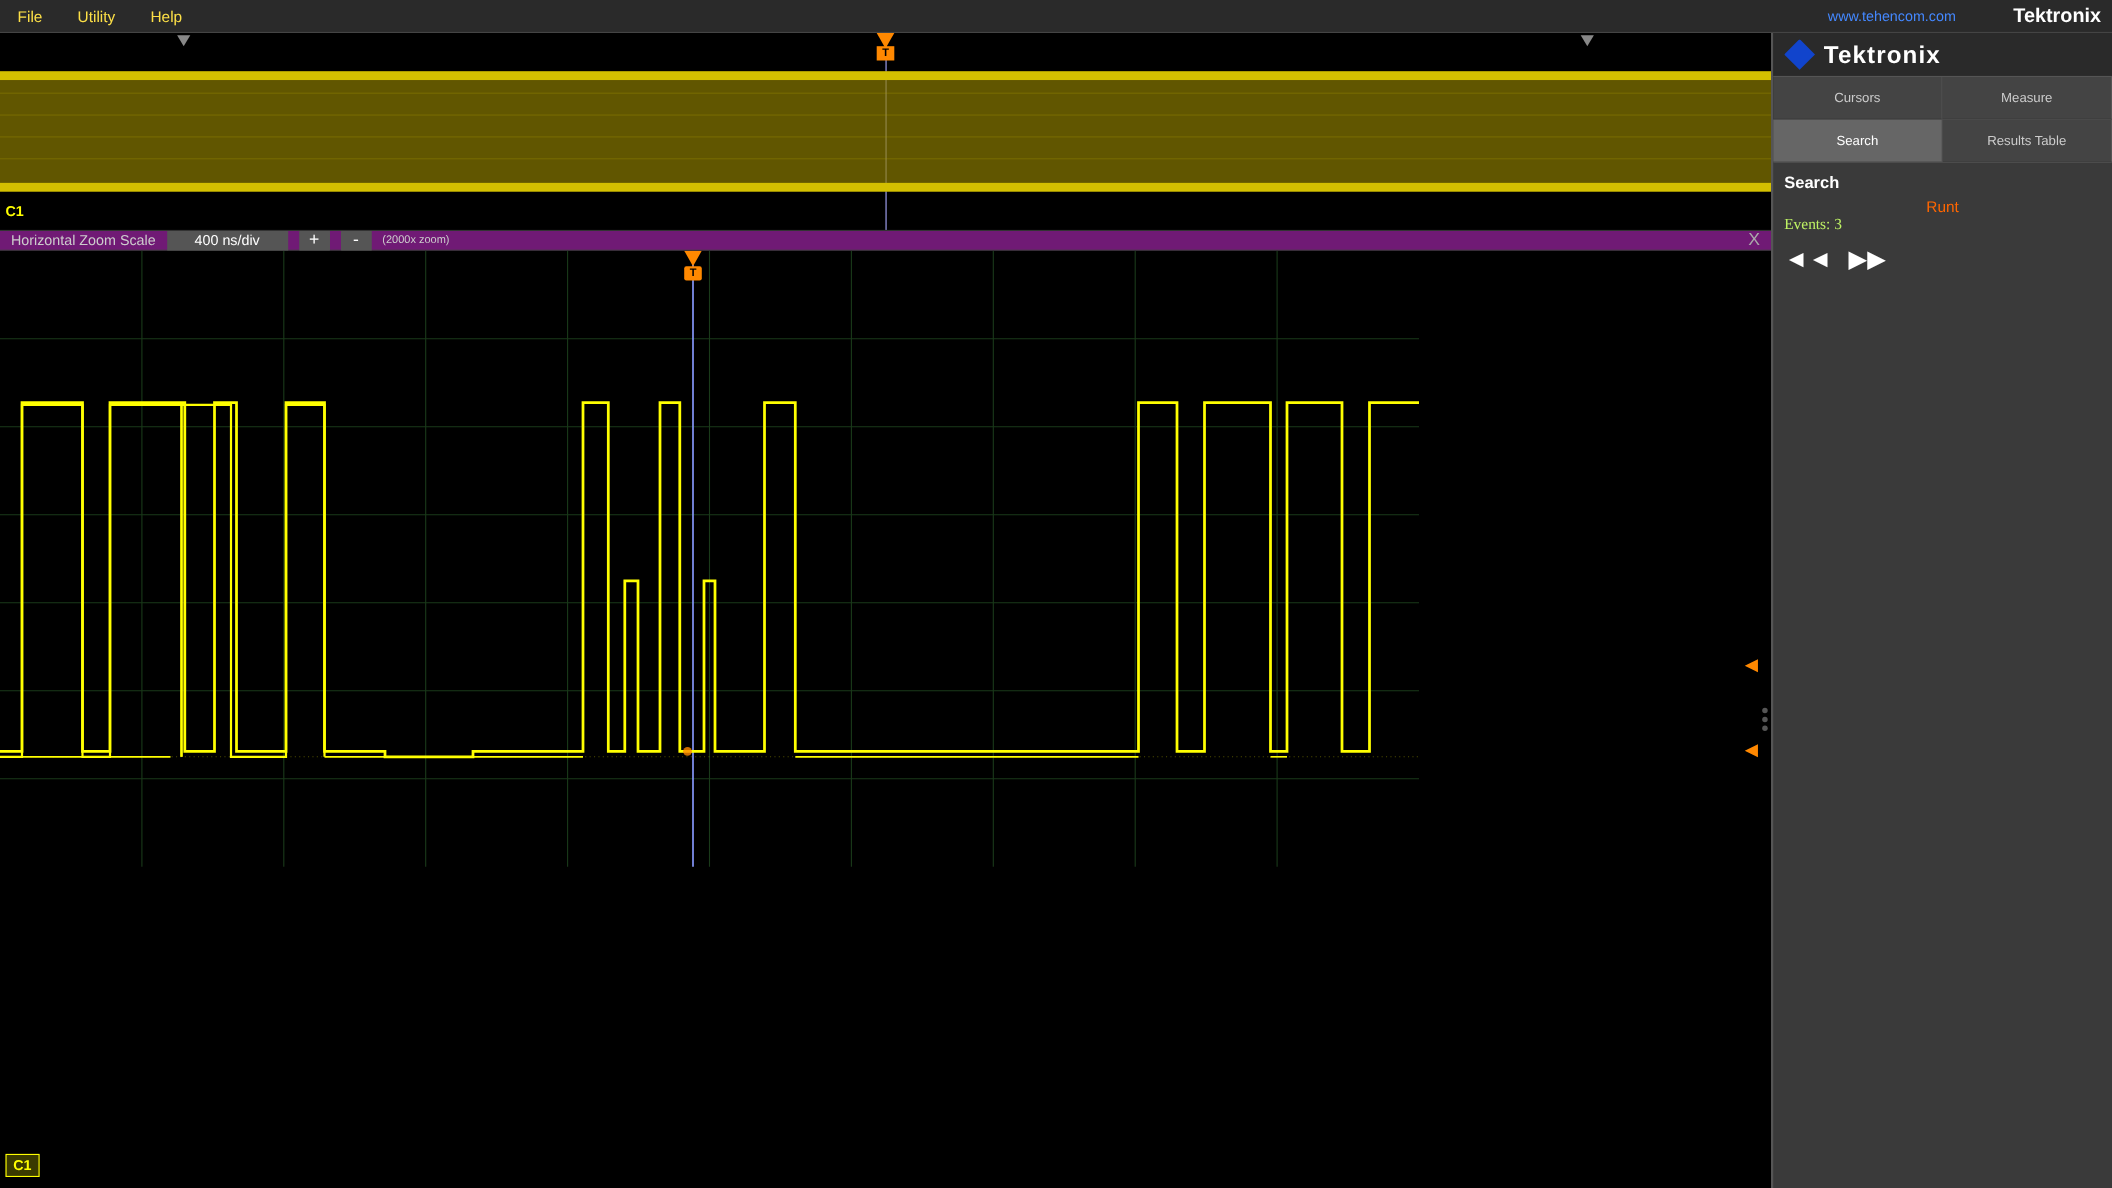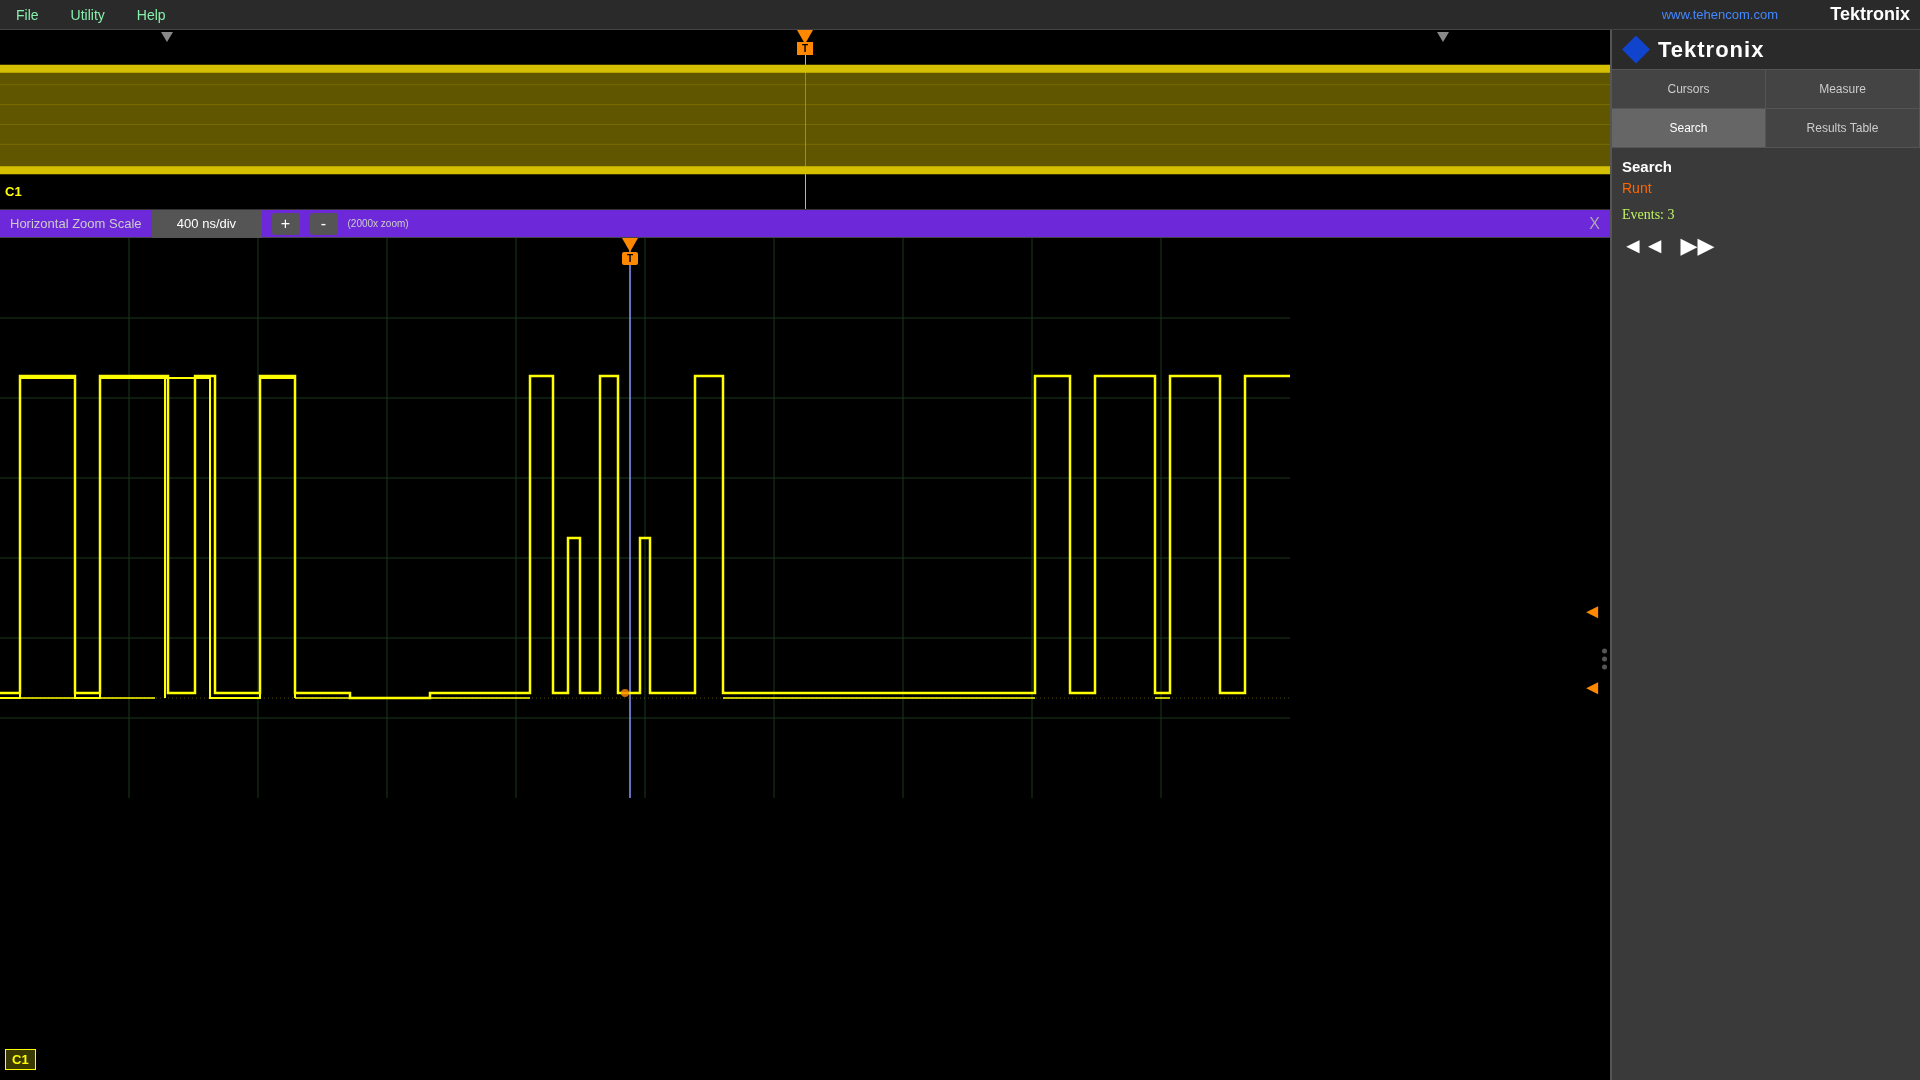--- a/index.html
+++ b/index.html
@@ -16,21 +16,21 @@
     #menu-bar {
       display: flex;
       align-items: center;
       background: #2a2a2a;
       height: 30px;
       padding: 0 10px;
       border-bottom: 1px solid #444;
       position: relative;
     }
     .menu-item {
-      color: #86efac;
+      color: #fde047;
       font-size: 14px;
       margin-right: 20px;
       cursor: pointer;
       padding: 2px 6px;
     }
     #tektronix-brand {
       position: absolute;
       right: 10px;
       color: #fff;
       font-size: 18px;
@@ -74,22 +74,22 @@
       bottom: 10px;
       color: #ffff00;
       font-size: 13px;
       font-weight: bold;
     }
 
     
     #zoom-bar {
       display: flex;
       align-items: center;
-      background: #6d28d9;
-      height: 28px;
+      background: #701a75;
+      height: 18px;
       padding: 0 10px;
       gap: 10px;
       border-bottom: 1px solid #444;
     }
     #zoom-label {
       color: #ccc;
       font-size: 13px;
     }
     #zoom-scale-box {
       background: #555;
@@ -203,21 +203,22 @@
     }
     #search-panel-title {
       font-size: 15px;
       color: #fff;
       font-weight: bold;
       margin-bottom: 5px;
     }
     #search-type {
       font-size: 14px;
       color: #ff6600;
-      margin-bottom: 11px;
+      margin-bottom: 1px;
+      text-align: center;
     }
     #search-events {
       font-size: 14px;
       color: #bef264;
       margin-bottom: 10px;
       font-family: Liberation Serif, serif;
     }
     #search-nav {
       display: flex;
       gap: 15px;

